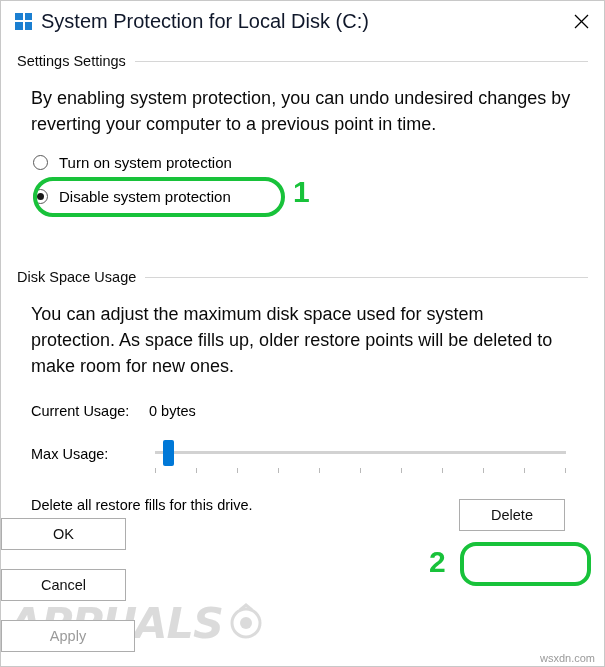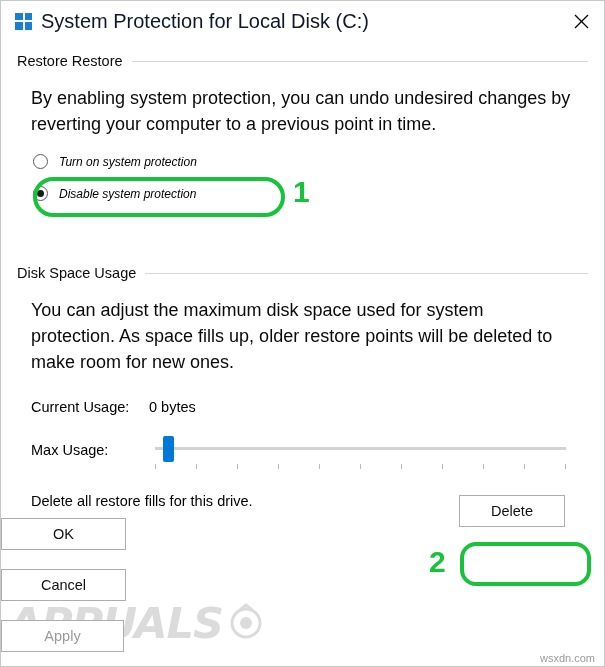--- a/index.html
+++ b/index.html
@@ -118,22 +118,21 @@
   }
   .radio.checked::after {
     content: "";
     position: absolute;
     left: 3px; top: 3px;
     width: 7px; height: 7px;
     border-radius: 50%;
     background: #1a1a1a;
   }
   .radio-label {
-    font-size: 12px;
-    font-style: italic;
+    font-size: 15px;
   }
   
   .hl-box {
     position: absolute;
     border: 4px solid #18c23a;
     border-radius: 22px;
     box-sizing: border-box;
     pointer-events: none;
   }
   .hl-radio {
@@ -244,21 +243,21 @@
     bottom: 14px;
     display: flex;
     justify-content: flex-end;
     gap: 19px;
     padding-right: 16px;
     box-sizing: border-box;
     flex-direction: column;
   }
   .btn-ok { width: 125px; }
   .btn-cancel { width: 125px; }
-  .btn-apply { width: 123px; }
+  .btn-apply { width: 134px; }
   
   .watermark {
     position: absolute;
     left: 8px;
     bottom: 22px;
     display: flex;
     align-items: flex-end;
     opacity: 0.92;
   }
   .wm-text {
@@ -304,21 +303,21 @@
         <line x1="1" y1="1" x2="14" y2="14" stroke="#000" stroke-width="1.2"></line>
         <line x1="14" y1="1" x2="1" y2="14" stroke="#000" stroke-width="1.2"></line>
       </svg>
     </span>
   </div>
 
   <div class="content">
 
     <div class="group">
       <div class="group-head">
-        <span class="group-title">Restore Restore</span>
+        <span class="group-title">Settings Settings</span>
         <span class="group-rule"></span>
       </div>
       <div class="group-body">
         <div class="para">By enabling system protection, you can undo undesired changes by reverting your computer to a previous point in time.</div>
 
         <div class="radio-row">
           <span class="radio"></span>
           <span class="radio-label">Turn on system protection</span>
         </div>
 

